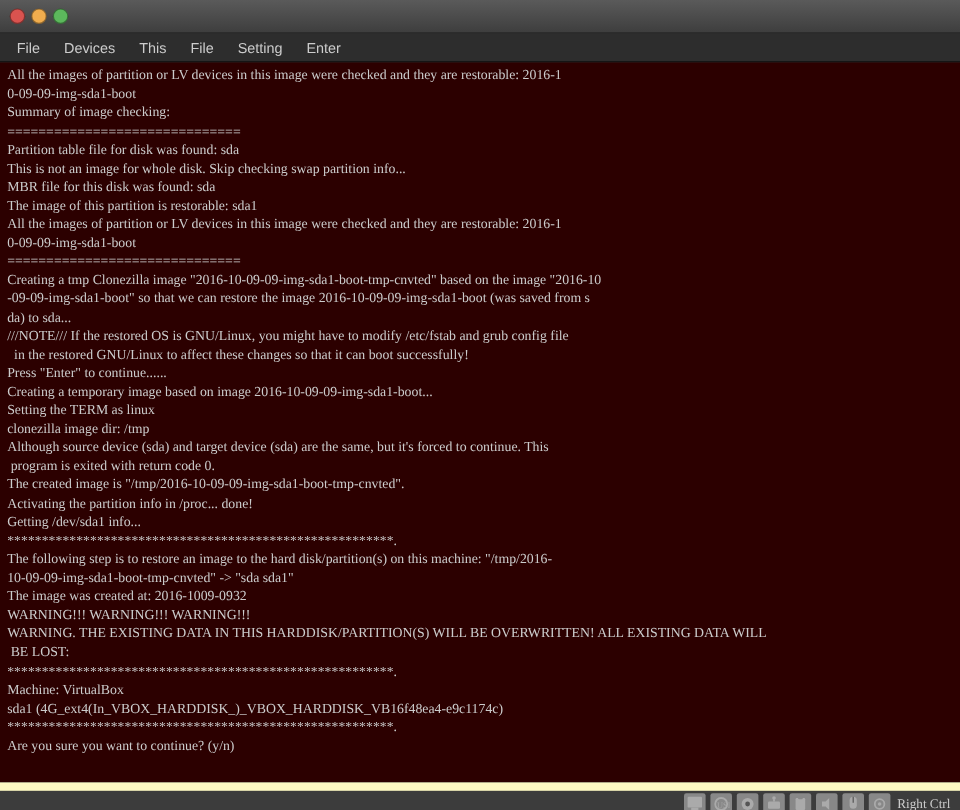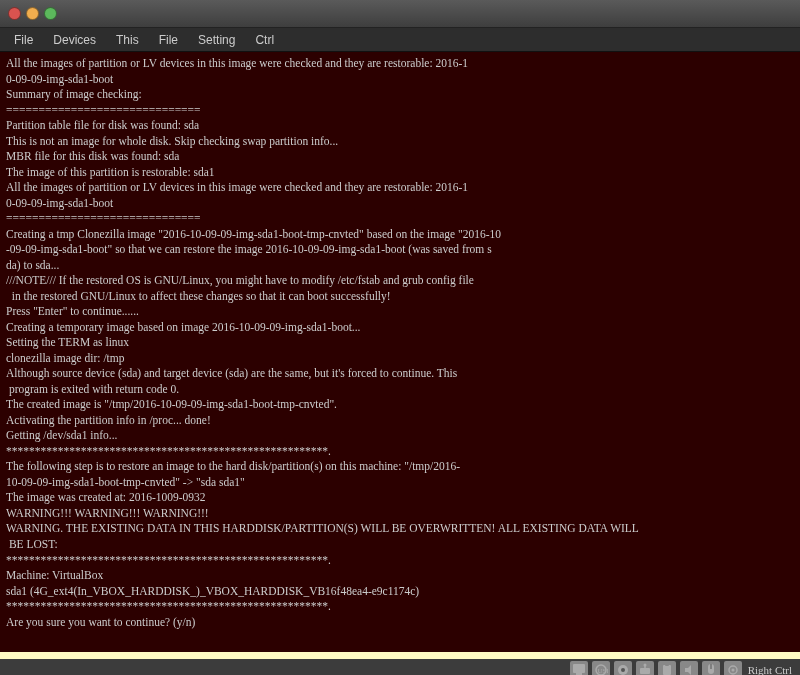--- a/index.html
+++ b/index.html
@@ -117,21 +117,21 @@
     <div class="tb-btn tb-max"></div>
   </div>
 </div>
 
 <div class="menubar">
   <div class="menubar-item">File</div>
   <div class="menubar-item">Devices</div>
   <div class="menubar-item">This</div>
   <div class="menubar-item">File</div>
   <div class="menubar-item">Setting</div>
-  <div class="menubar-item">Ctrl</div>
+  <div class="menubar-item">Enter</div>
 </div>
 
 <div class="terminal">All the images of partition or LV devices in this image were checked and they are restorable: 2016-1
 0-09-09-img-sda1-boot
 Summary of image checking:
 ==============================
 Partition table file for disk was found: sda
 This is not an image for whole disk. Skip checking swap partition info...
 MBR file for this disk was found: sda
 The image of this partition is restorable: sda1

